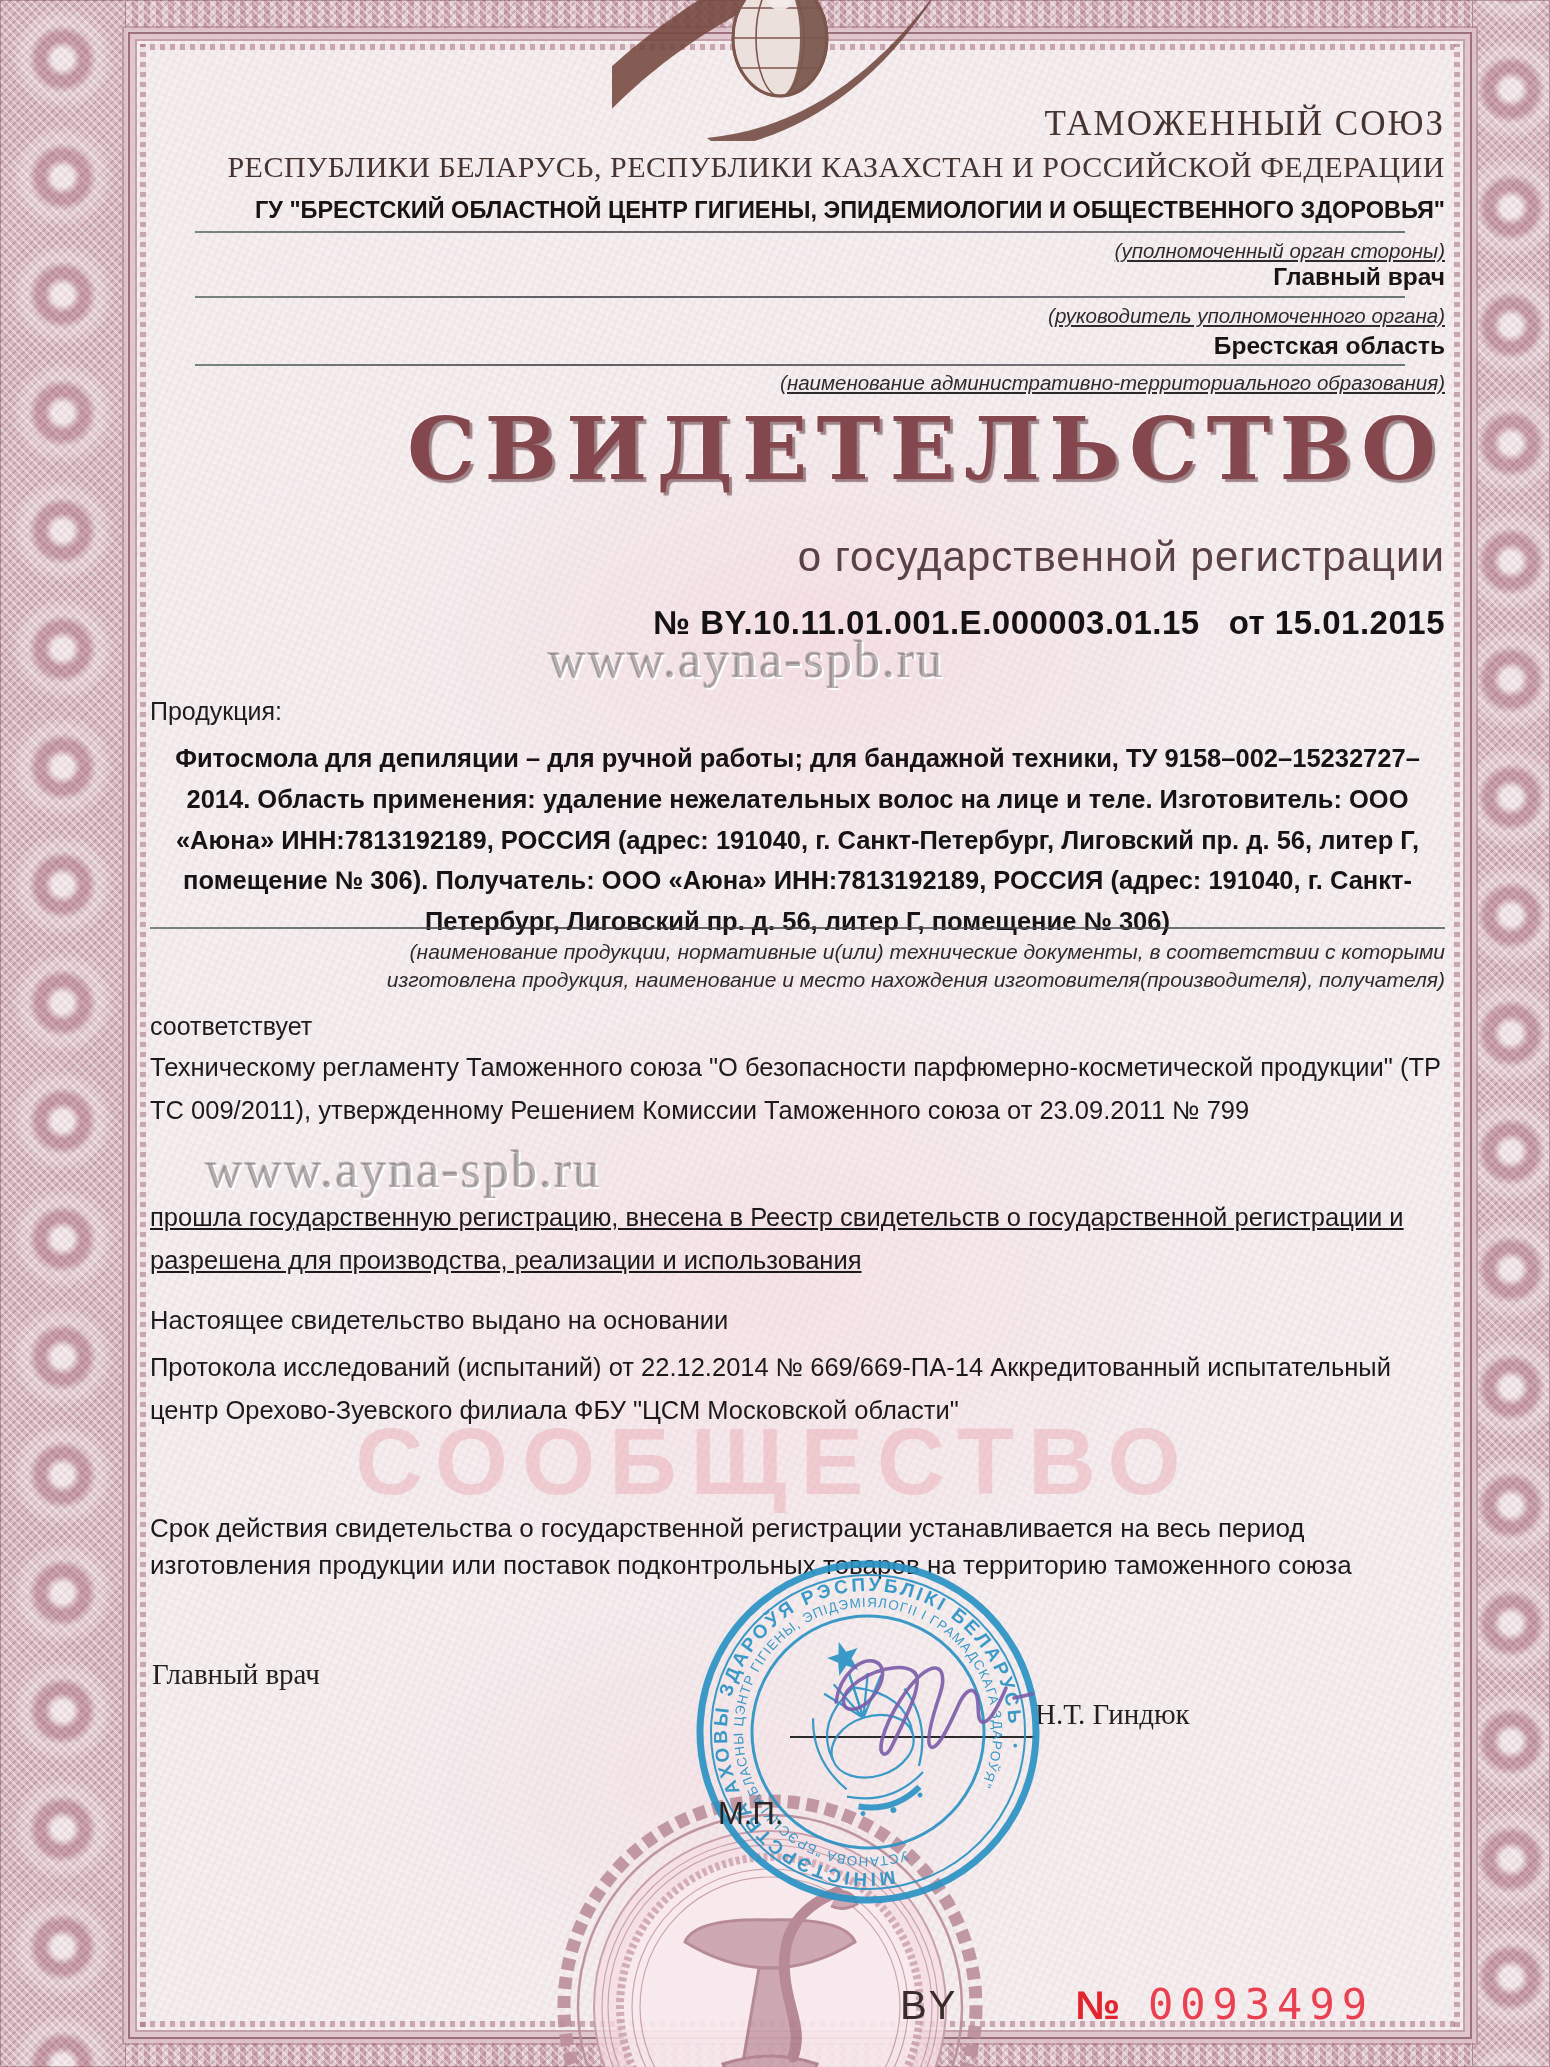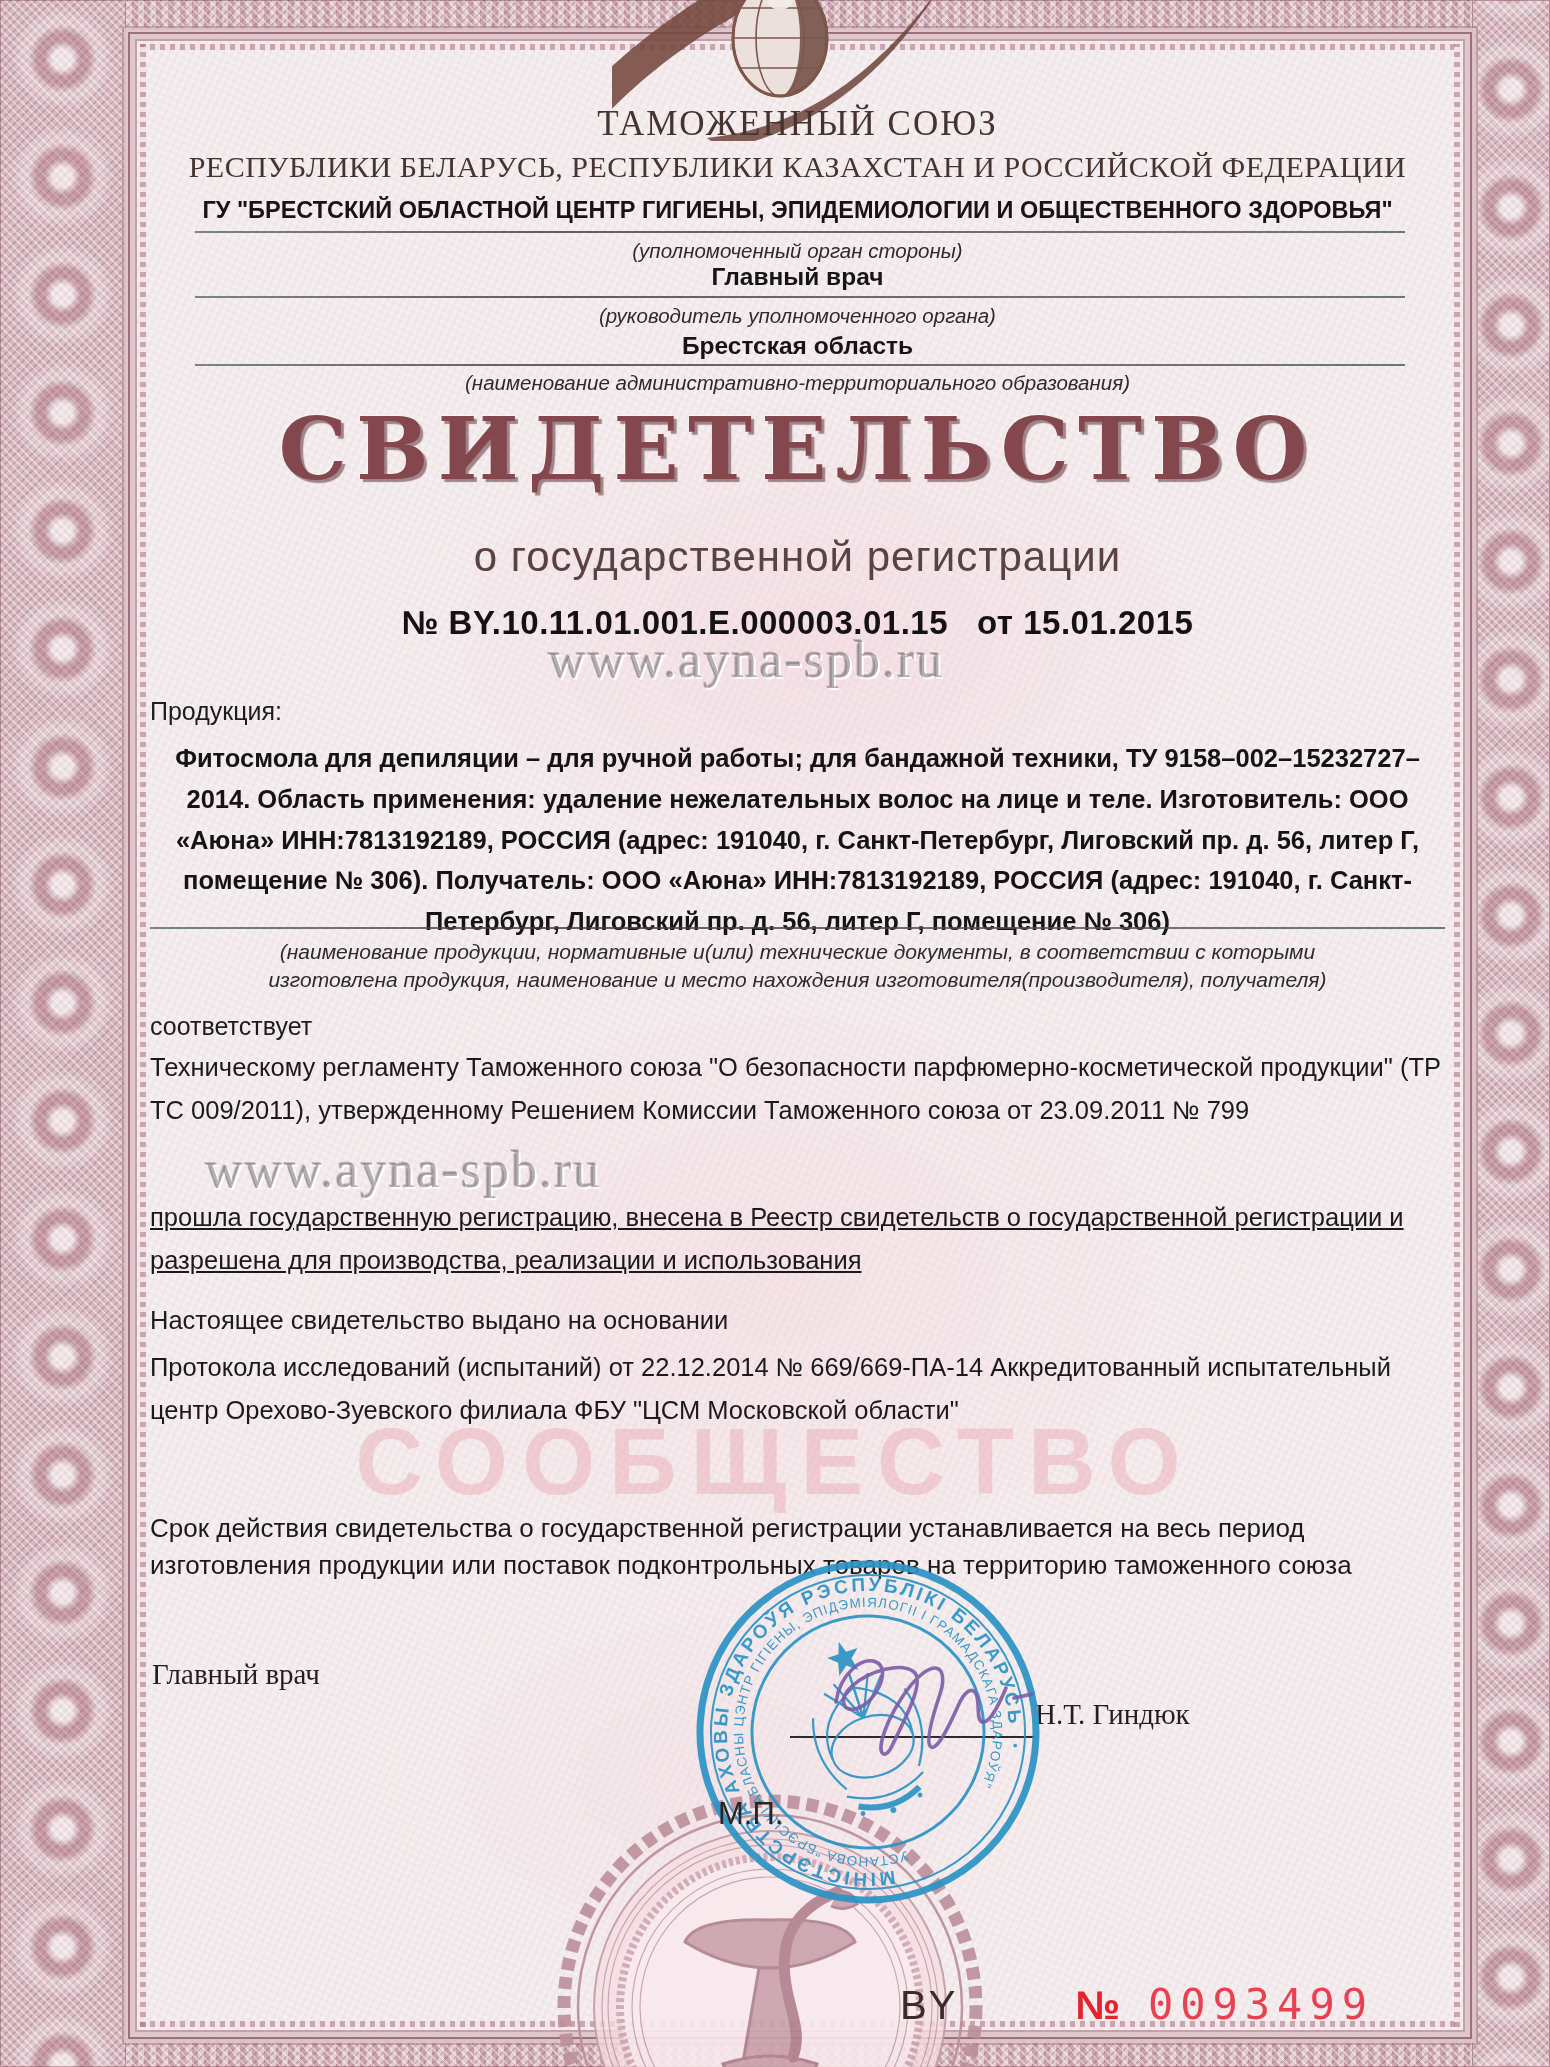--- a/index.html
+++ b/index.html
@@ -35,32 +35,32 @@
                0 0 0 4px rgba(226,202,208,.85), 0 0 0 6px rgba(158,100,115,.4);pointer-events:none;}
   .zz{position:absolute;background:repeating-linear-gradient(90deg, rgba(165,110,125,.55) 0 5px, rgba(242,228,232,.9) 5px 10px);}
   .zz-top{left:10px;right:10px;top:10px;height:6px;}
   .zz-bottom{left:10px;right:10px;bottom:10px;height:6px;}
   .zzv{position:absolute;background:repeating-linear-gradient(0deg, rgba(165,110,125,.55) 0 5px, rgba(242,228,232,.9) 5px 10px);}
   .zz-left{top:10px;bottom:10px;left:10px;width:6px;}
   .zz-right{top:10px;bottom:10px;right:10px;width:6px;}
 
   .content{position:absolute;left:150px;top:0;width:1295px;height:100%;}
   .abs{position:absolute;left:0;width:100%;}
-  .ctr{text-align:center;}
+  .ctr{text-align:right;}
   .serif{font-family:"Liberation Serif", serif;}
 
   .hdr-union{top:104px;font-size:35px;letter-spacing:2px;color:#45332f;font-weight:500;}
   .hdr-repub{top:150px;font-size:30px;letter-spacing:0.5px;color:#453430;}
   .hdr-org{top:197px;font-size:23.5px;font-weight:bold;color:#181414;}
   .rule{position:absolute;height:2px;background:linear-gradient(90deg,#5c6b63,#3c3a40 30%,#50505a 70%,#4a5a55);opacity:.8;}
   .rule-1{top:231px;left:45px;right:40px;}
   .rule-2{top:296px;left:45px;right:40px;}
   .rule-3{top:364px;left:45px;right:40px;}
   .rule-4{top:927px;left:0;right:0;}
-  .cap{font-style:italic;font-size:20.5px;color:#2c2a2a;}
+  .cap{font-style:italic;font-size:20.5px;color:#2c2a2a;text-decoration:underline;}
   .cap-1{top:239px;}
   .hdr-doc{top:263px;font-size:24.5px;font-weight:bold;color:#181414;}
   .cap-2{top:304px;}
   .hdr-region{top:332px;font-size:24.5px;font-weight:bold;color:#181414;}
   .cap-3{top:371px;}
 
   .title-main{top:398px;font-family:"DejaVu Serif", serif;font-weight:bold;font-size:86px;
     letter-spacing:9px;color:#84474e;
     text-shadow:3px 3px 1px rgba(73,32,37,.50), -1px -1px 0 rgba(255,245,246,.75);}
   .title-sub{top:533px;font-size:42px;color:#5a4145;letter-spacing:1px;}

